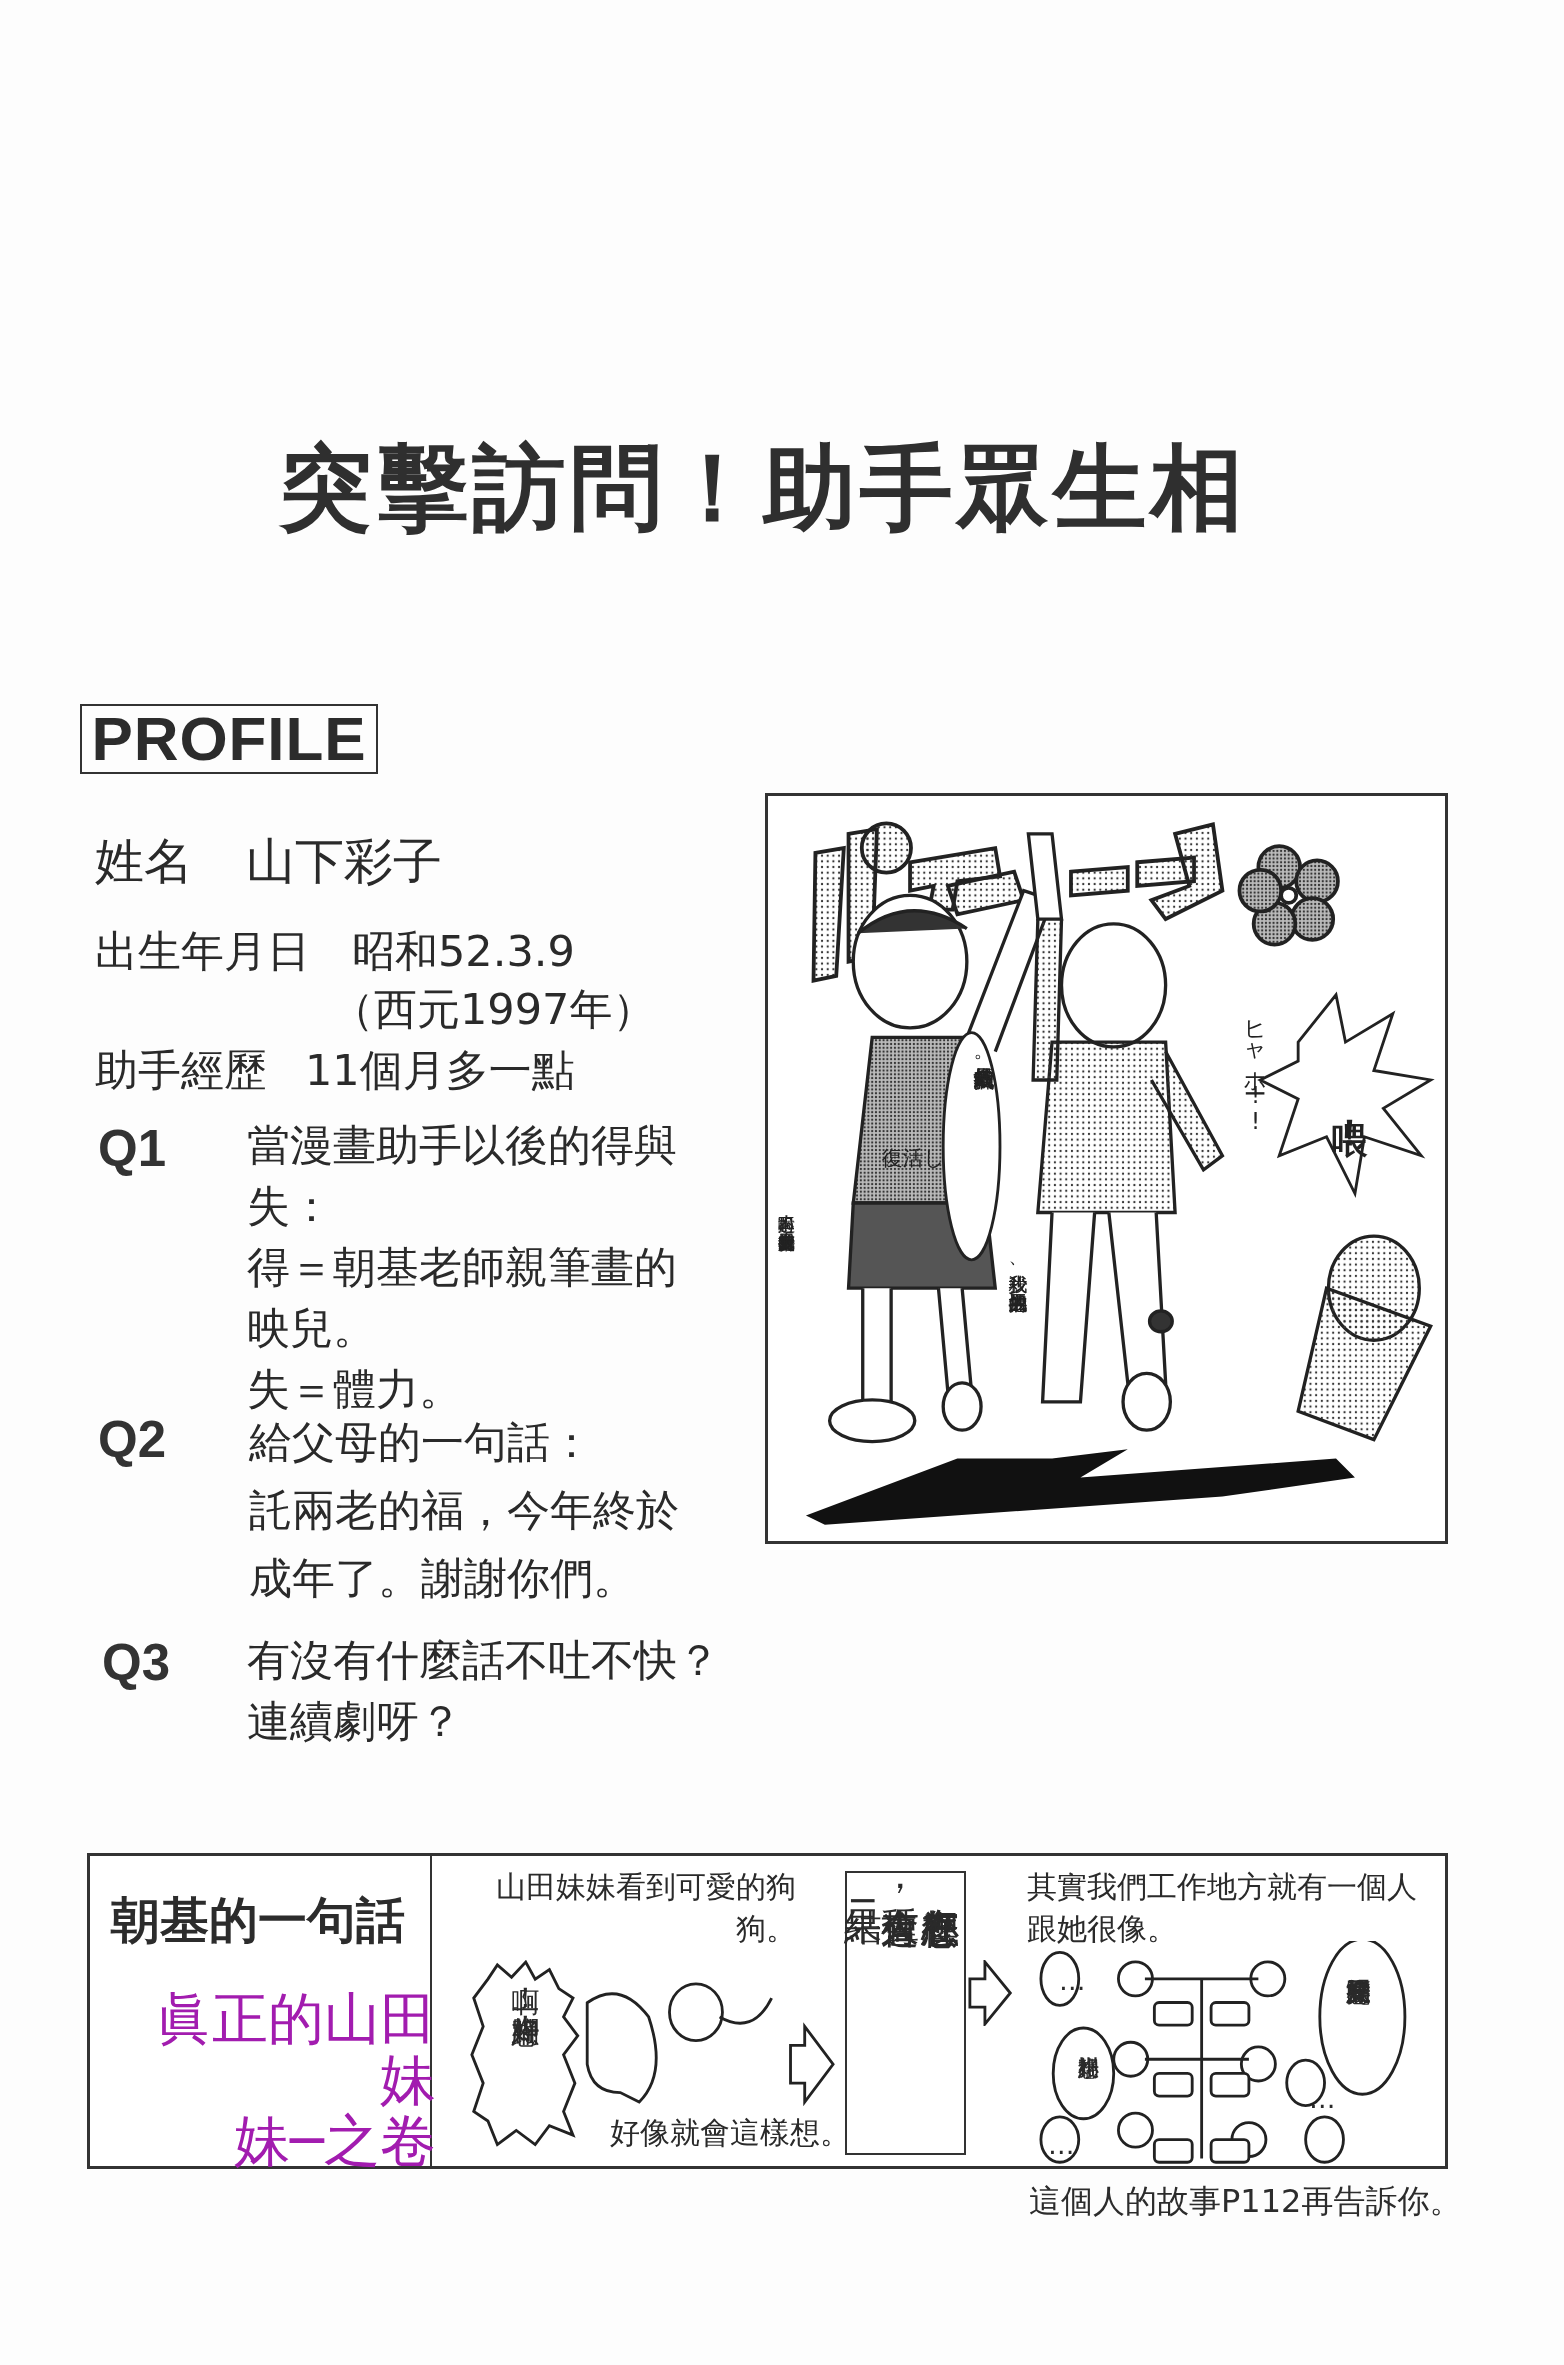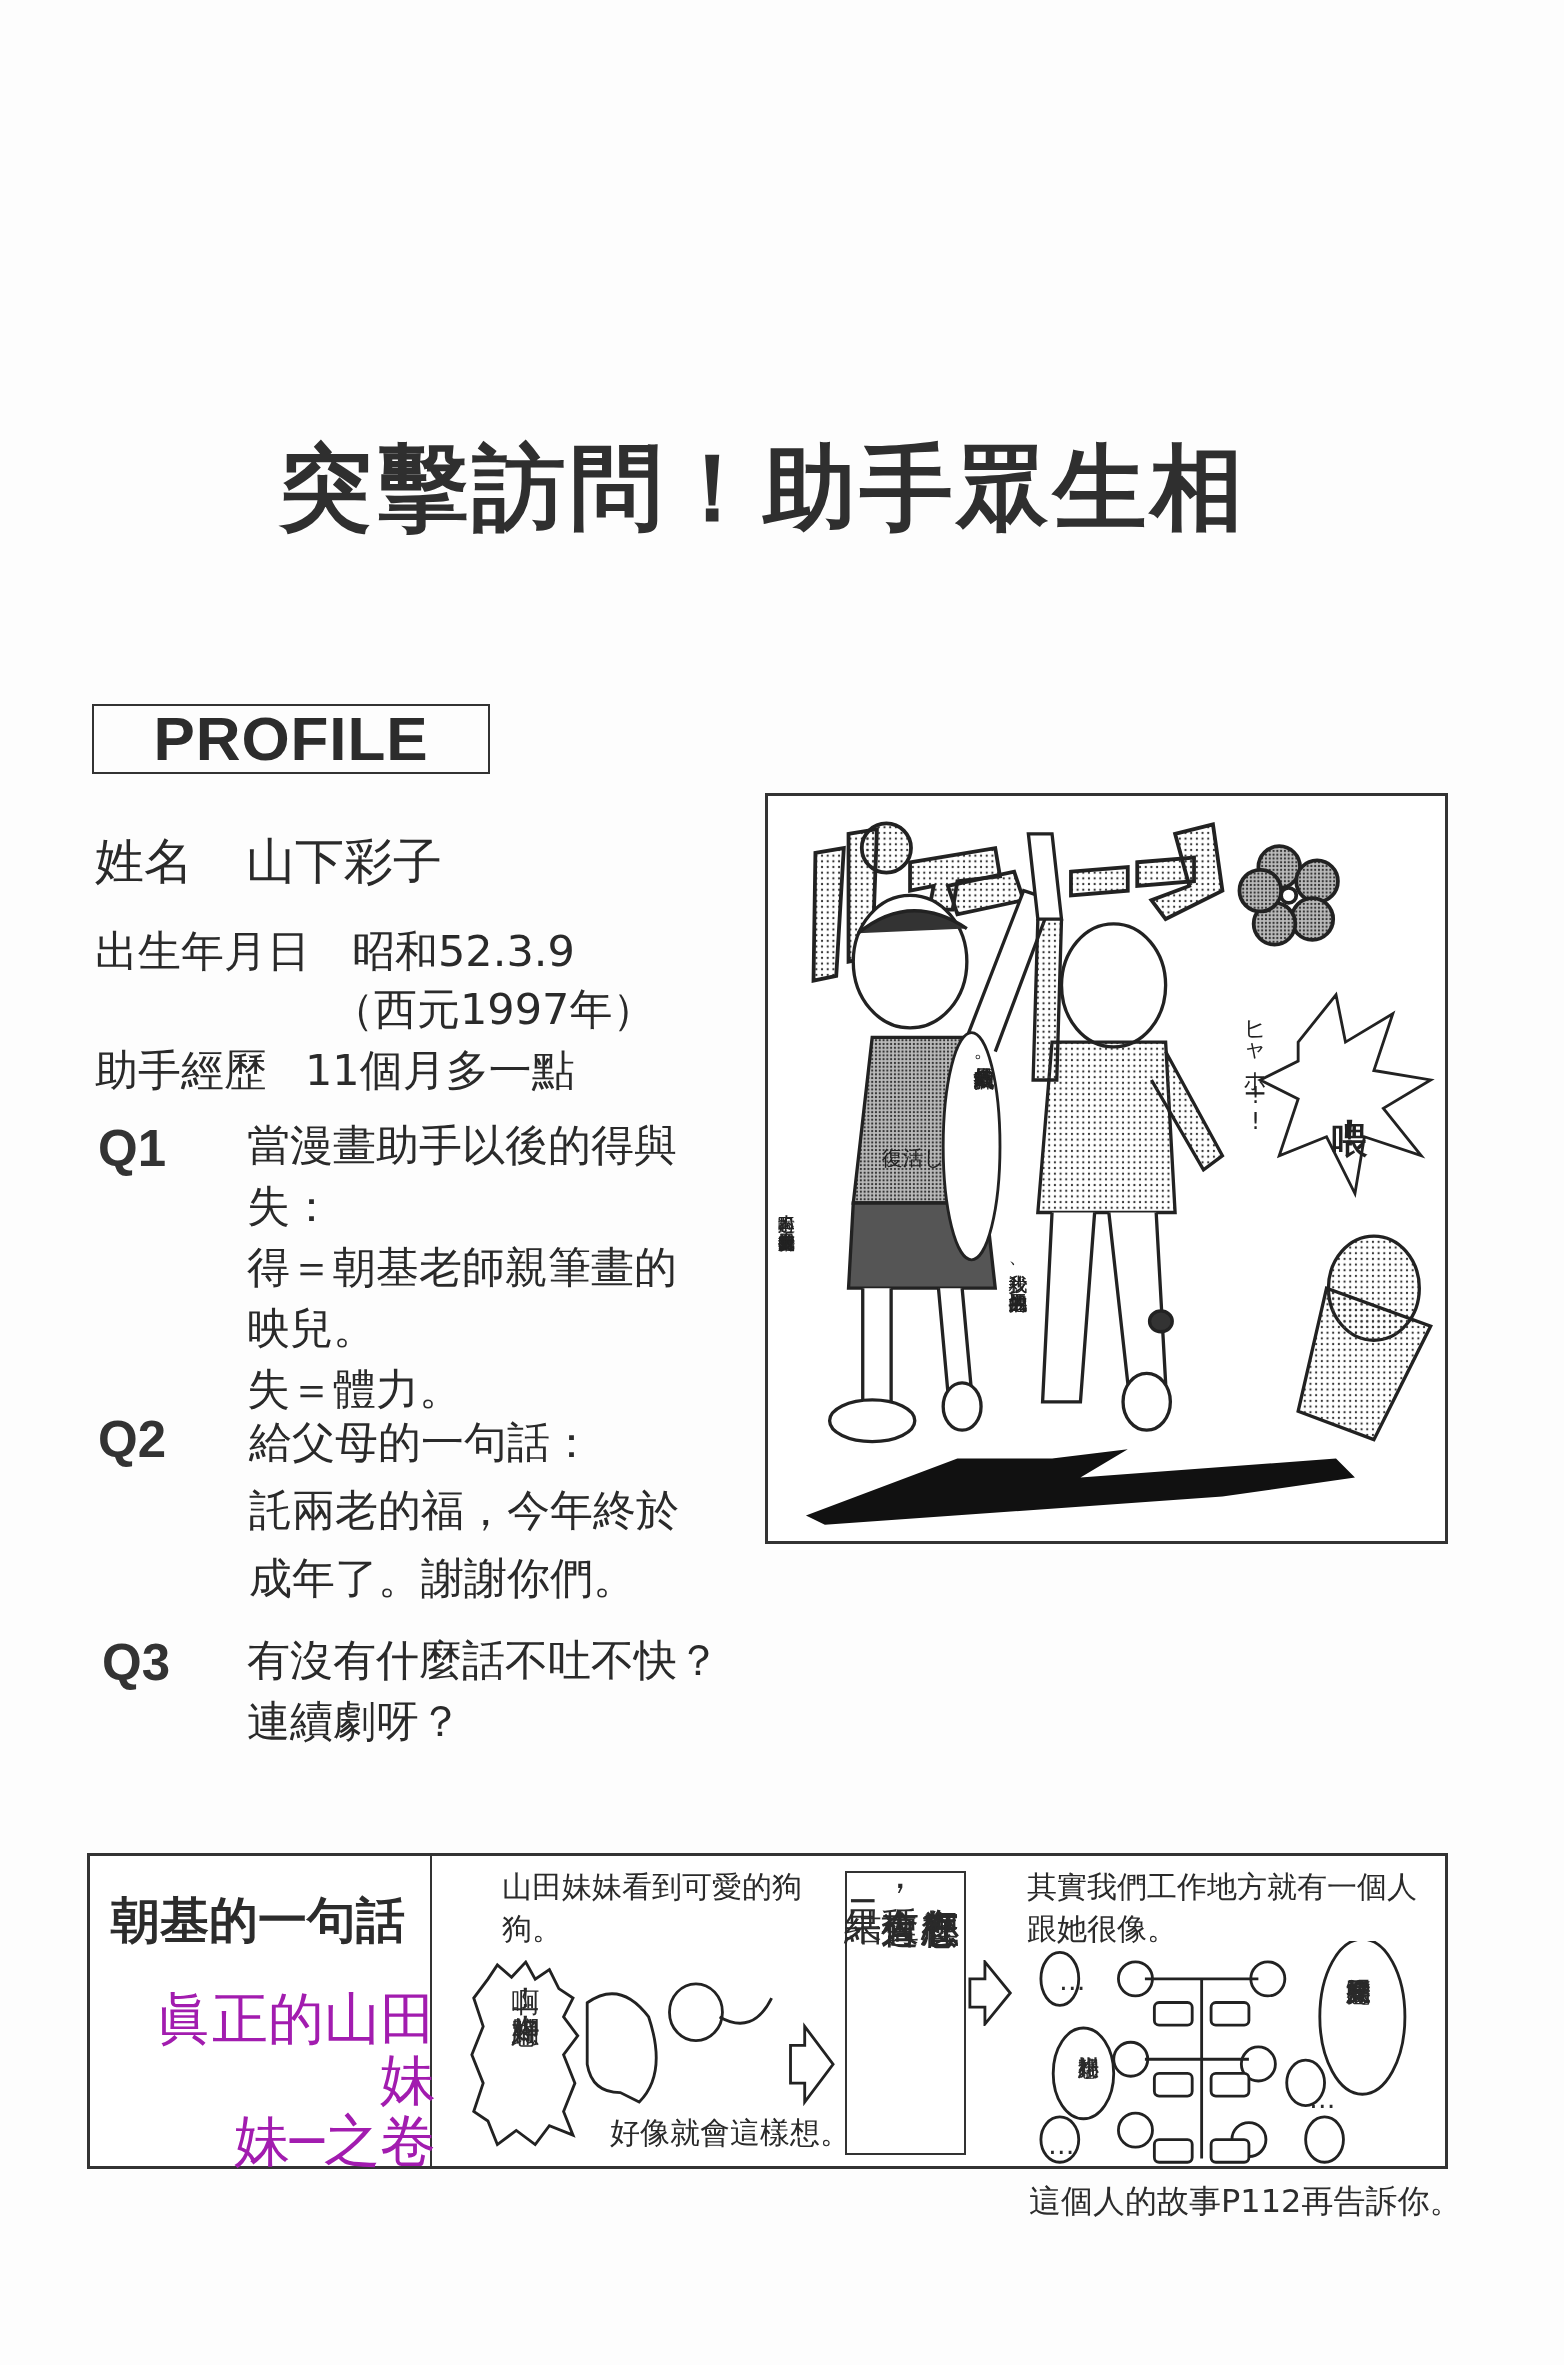--- a/index.html
+++ b/index.html
@@ -1,21 +1,21 @@
 <!DOCTYPE html>
 <html style="font-size:15px"><head>
 <meta charset="utf-8">
 <style>
   html,body{margin:0;padding:0;}
   body{width:1564px;height:2366px;background:#fdfdfd;position:relative;overflow:hidden;
        font-family:"DejaVu Sans","Liberation Sans",sans-serif;color:#2a2a2a;}
   .abs{position:absolute;}
   .title{left:279px;top:437px;width:1003px;font-size:93px;font-weight:bold;letter-spacing:3.8px;
          color:#2f2f2f;line-height:1.1;white-space:nowrap;}
-  .profile-box{left:92px;top:704px;width:398px;height:70px;border:2.8px solid #333;
+  .profile-box{left:80px;top:704px;width:298px;height:70px;border:2.8px solid #333;
                box-sizing:border-box;font-family:"Liberation Sans",sans-serif;font-weight:bold;
                font-size:62px;line-height:66px;text-align:center;letter-spacing:0.9px;color:#2c2c2c;}
   .row{font-size:44px;line-height:1.2;white-space:nowrap;}
   .lbl{display:inline-block;}
   .q-label{font-family:"Liberation Sans",sans-serif;font-weight:bold;font-size:51px;color:#333;}
   .q-text{font-size:43px;line-height:61px;white-space:nowrap;margin-left:12px;}
   .illust{left:765px;top:793px;width:683px;height:751px;border:3.8px solid #333;box-sizing:border-box;background:#fff;overflow:hidden;}
   .strip{left:87px;top:1853px;width:1361px;height:316px;border:3.8px solid #333;box-sizing:border-box;background:#fff;}
   .strip-left{position:absolute;left:0;top:0;width:342px;height:100%;border-right:2.8px solid #333;box-sizing:border-box;}
   .strip-title{position:absolute;left:21px;top:32px;font-size:49px;font-weight:bold;white-space:nowrap;color:#2c2c2c;}
@@ -139,21 +139,21 @@
   </svg>
 </div>
 
 <div class="abs strip">
   <div class="strip-left">
     <div class="strip-title">朝基的一句話</div>
     <div class="strip-sub">眞正的山田妹
 妹─之卷</div>
   </div>
 
-  <div class="abs small" style="left:412px;top:9.5px;width:312px;white-space:normal;">山田妹妹看到可愛的狗狗。</div>
+  <div class="abs small" style="left:394px;top:9.5px;width:312px;white-space:normal;text-align:right;">山田妹妹看到可愛的狗狗。</div>
   <svg class="abs" style="left:379px;top:104px;" width="435" height="199" viewBox="0 0 460 210">
     <path d="M20,20 L30,5 L45,18 L60,2 L70,20 L85,10 L95,30 L110,40 L100,60 L115,80 L100,100 L112,130 L100,160 L110,185 L85,175 L70,195 L50,180 L30,195 L20,170 L5,160 L15,130 L3,100 L15,70 L5,40 Z" fill="#fff" stroke="#222" stroke-width="3"></path>
     <path d="M125,45 Q160,20 190,60 Q210,120 180,150 L160,140 Q130,140 125,110 Z" fill="#fff" stroke="#222" stroke-width="3"></path>
     <ellipse cx="240" cy="55" rx="28" ry="30" fill="#fff" stroke="#222" stroke-width="3"></ellipse>
     <path d="M265,60 Q300,80 320,40" fill="none" stroke="#222" stroke-width="3"></path>
     <polygon points="340,90 355,90 355,70 385,110 355,150 355,130 340,130" fill="#fff" stroke="#222" stroke-width="3"></polygon>
   </svg>
   <div class="abs vtext" style="left:418px;top:112px;font-size:28px;line-height:34px;height:166px;">啊！好想踹一腳！</div>
   <div class="abs small" style="left:520px;top:256px;">好像就會這樣想。</div>
 

